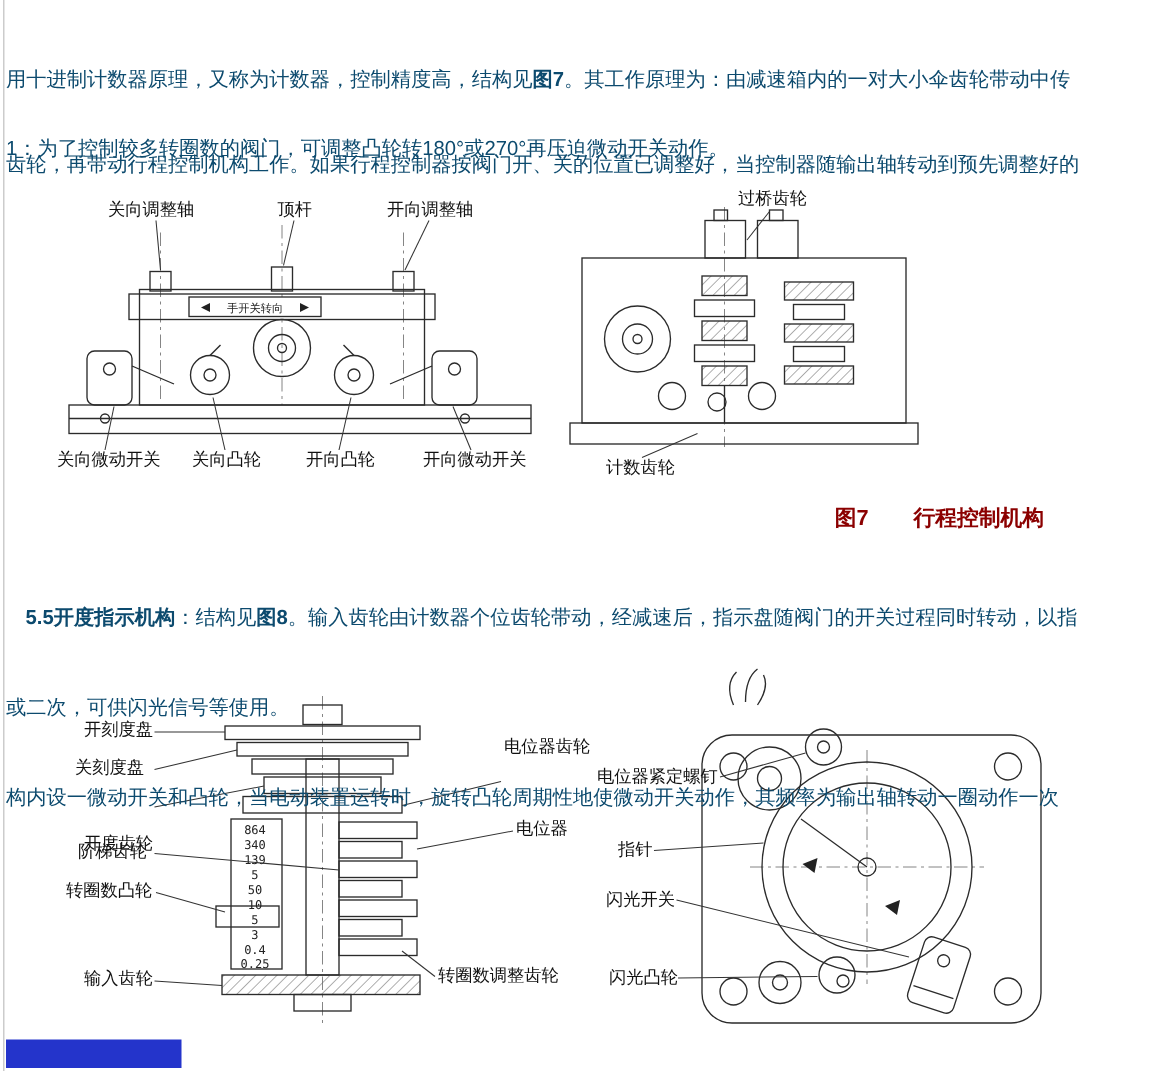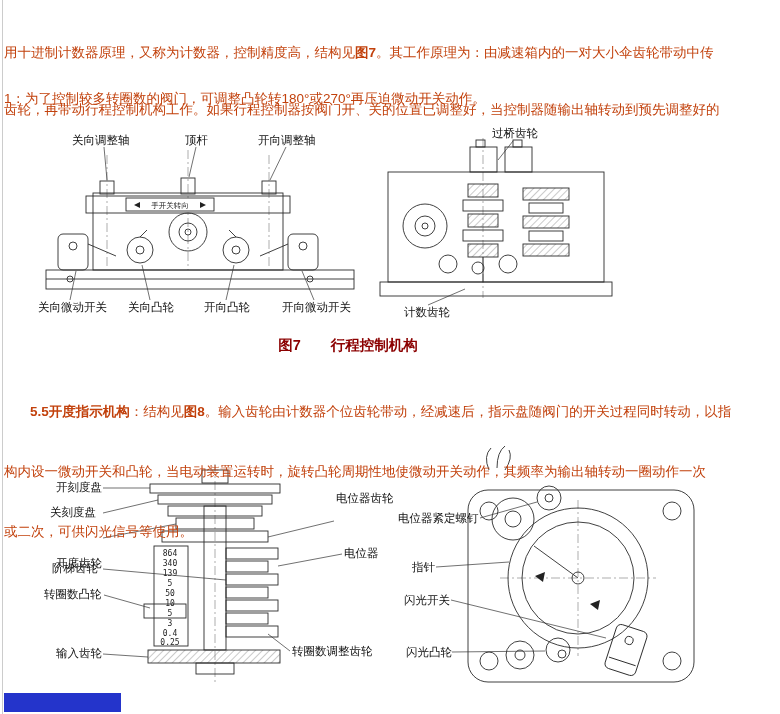--- a/index.html
+++ b/index.html
@@ -1,26 +1,26 @@
 <!DOCTYPE html>
 <html><head>
 <meta charset="utf-8">
 <style>
   html,body{margin:0;padding:0;}
   body{width:780px;height:714px;background:#ffffff;font-family:"Liberation Sans",sans-serif;}
   .page{position:relative;width:780px;height:714px;background:#fff;overflow:hidden;}
   .left-edge{position:absolute;left:2px;top:0;width:1px;height:714px;background:#cccccc;}
-  .para{position:absolute;color:#c2410c;font-size:13.5px;line-height:19px;white-space:pre;}
+  .para{position:absolute;color:#0c4a6e;font-size:13.5px;line-height:19px;white-space:pre;}
   .para b{font-weight:bold;color:inherit;}
   .intro{left:4px;top:5px;}
   .note{left:4px;top:89px;}
   .sec55{left:4px;top:362px;line-height:20px;}
-  .sec55 .indent{padding-left:26px;}
+  .sec55 .indent{padding-left:13px;}
   .lbl{position:absolute;font-size:11.5px;color:#111;white-space:nowrap;line-height:13px;}
-  .fig-caption{position:absolute;left:0;top:336px;width:696px;text-align:center;color:#8b0000;font-size:14.5px;font-weight:bold;}
+  .fig-caption{position:absolute;left:0;top:336px;width:696px;text-align:right;color:#8b0000;font-size:14.5px;font-weight:bold;}
   .fig-caption .gap{display:inline-block;width:30px;}
   .drawing-svg{position:absolute;left:0;top:0;pointer-events:none;}
   .blue-bar{position:absolute;left:4px;top:693px;width:117px;height:19px;background:#2434cb;}
   .cl{stroke:#777;stroke-width:0.6;stroke-dasharray:9 3 2 3;fill:none;}
   .num{font-size:8px;fill:#222;stroke:none;text-anchor:middle;font-family:"DejaVu Sans Mono",monospace;}
   .tinytxt{font-size:7.5px;fill:#222;stroke:none;text-anchor:middle;}
   .leader{stroke:#333;stroke-width:0.7;}
 </style>
 </head>
 <body>
@@ -203,22 +203,22 @@
   <span class="lbl" style="left:204px;top:301px">开向凸轮</span>
   <span class="lbl" style="left:282px;top:301px">开向微动开关</span>
   <span class="lbl" style="left:404px;top:306px">计数齿轮</span>
 
   <div class="fig-caption">
     <b>图7</b><span class="gap"></span><b>行程控制机构</b>
   </div>
 
   <div class="para sec55">
     <div class="indent"><b>5.5开度指示机构</b><span>：结构见</span><b>图8</b><span>。输入齿轮由计数器个位齿轮带动，经减速后，指示盘随阀门的开关过程同时转动，以指</span></div>
+    <div>或二次，可供闪光信号等使用。</div>
     <div>构内设一微动开关和凸轮，当电动装置运转时，旋转凸轮周期性地使微动开关动作，其频率为输出轴转动一圈动作一次</div>
-    <div>或二次，可供闪光信号等使用。</div>
   </div>
 
   <span class="lbl" style="left:56px;top:481px">开刻度盘</span>
   <span class="lbl" style="left:50px;top:506px">关刻度盘</span>
   <span class="lbl" style="left:56px;top:557px">开度齿轮</span>
   <span class="lbl" style="left:52px;top:562px">阶梯齿轮</span>
   <span class="lbl" style="left:44px;top:588px">转圈数凸轮</span>
   <span class="lbl" style="left:56px;top:647px">输入齿轮</span>
   <span class="lbl" style="left:336px;top:492px">电位器齿轮</span>
   <span class="lbl" style="left:344px;top:547px">电位器</span>

